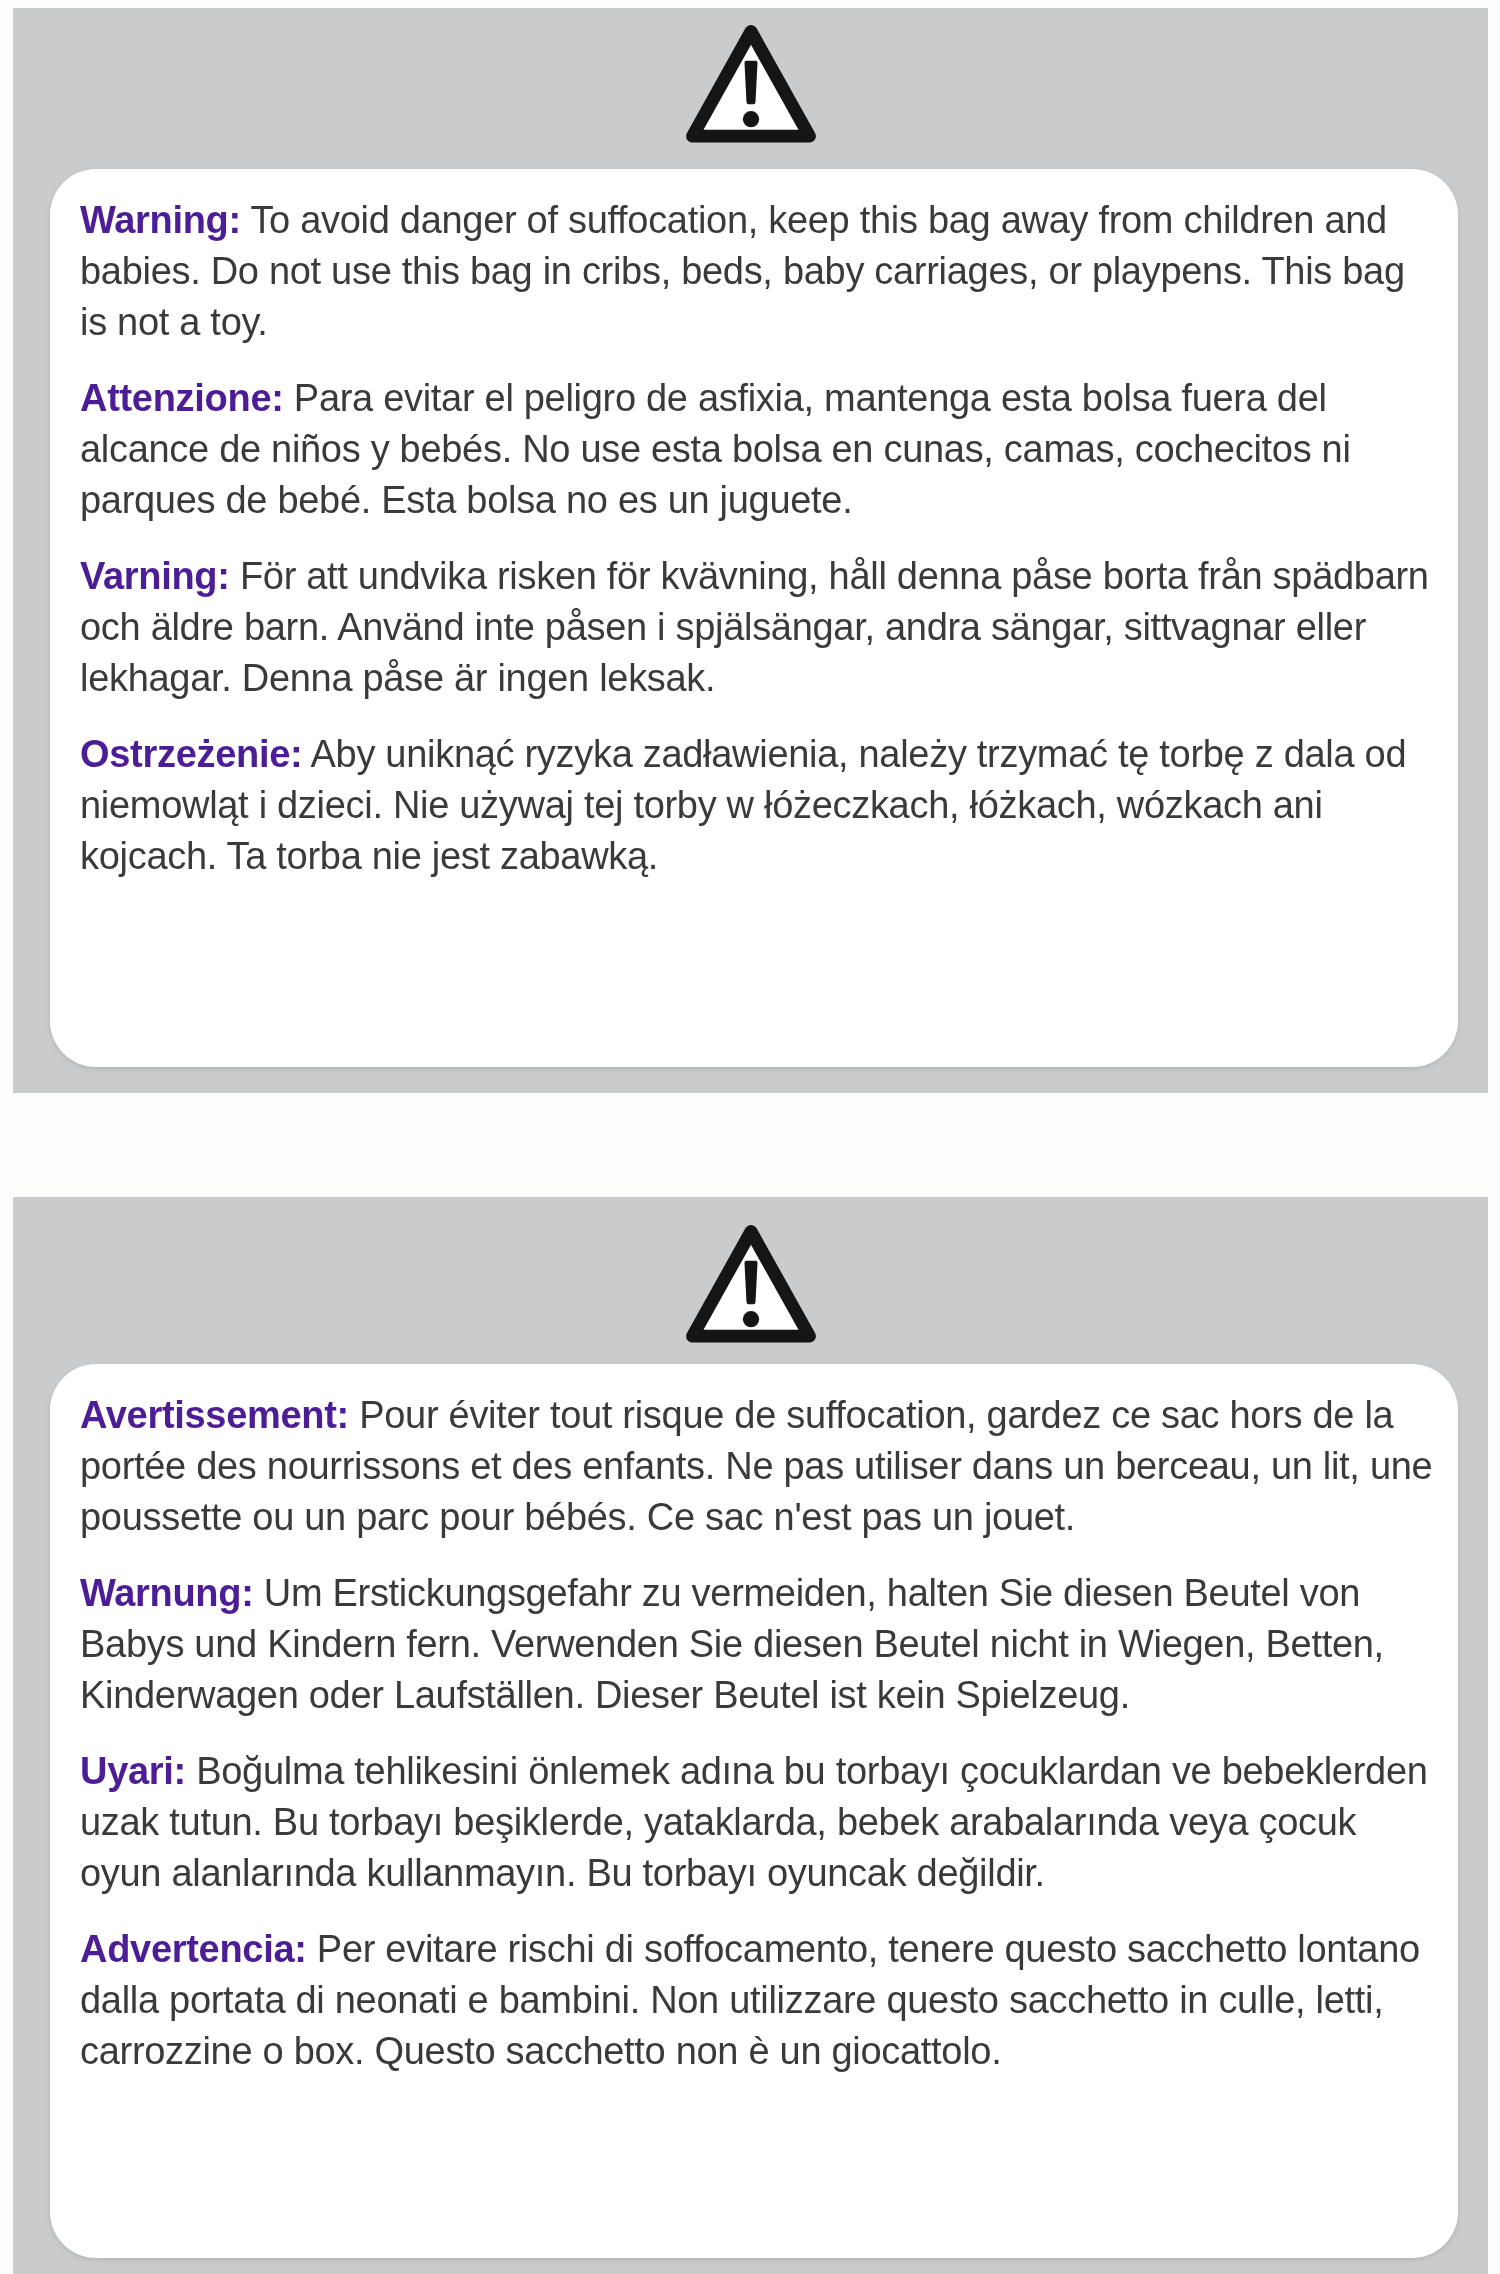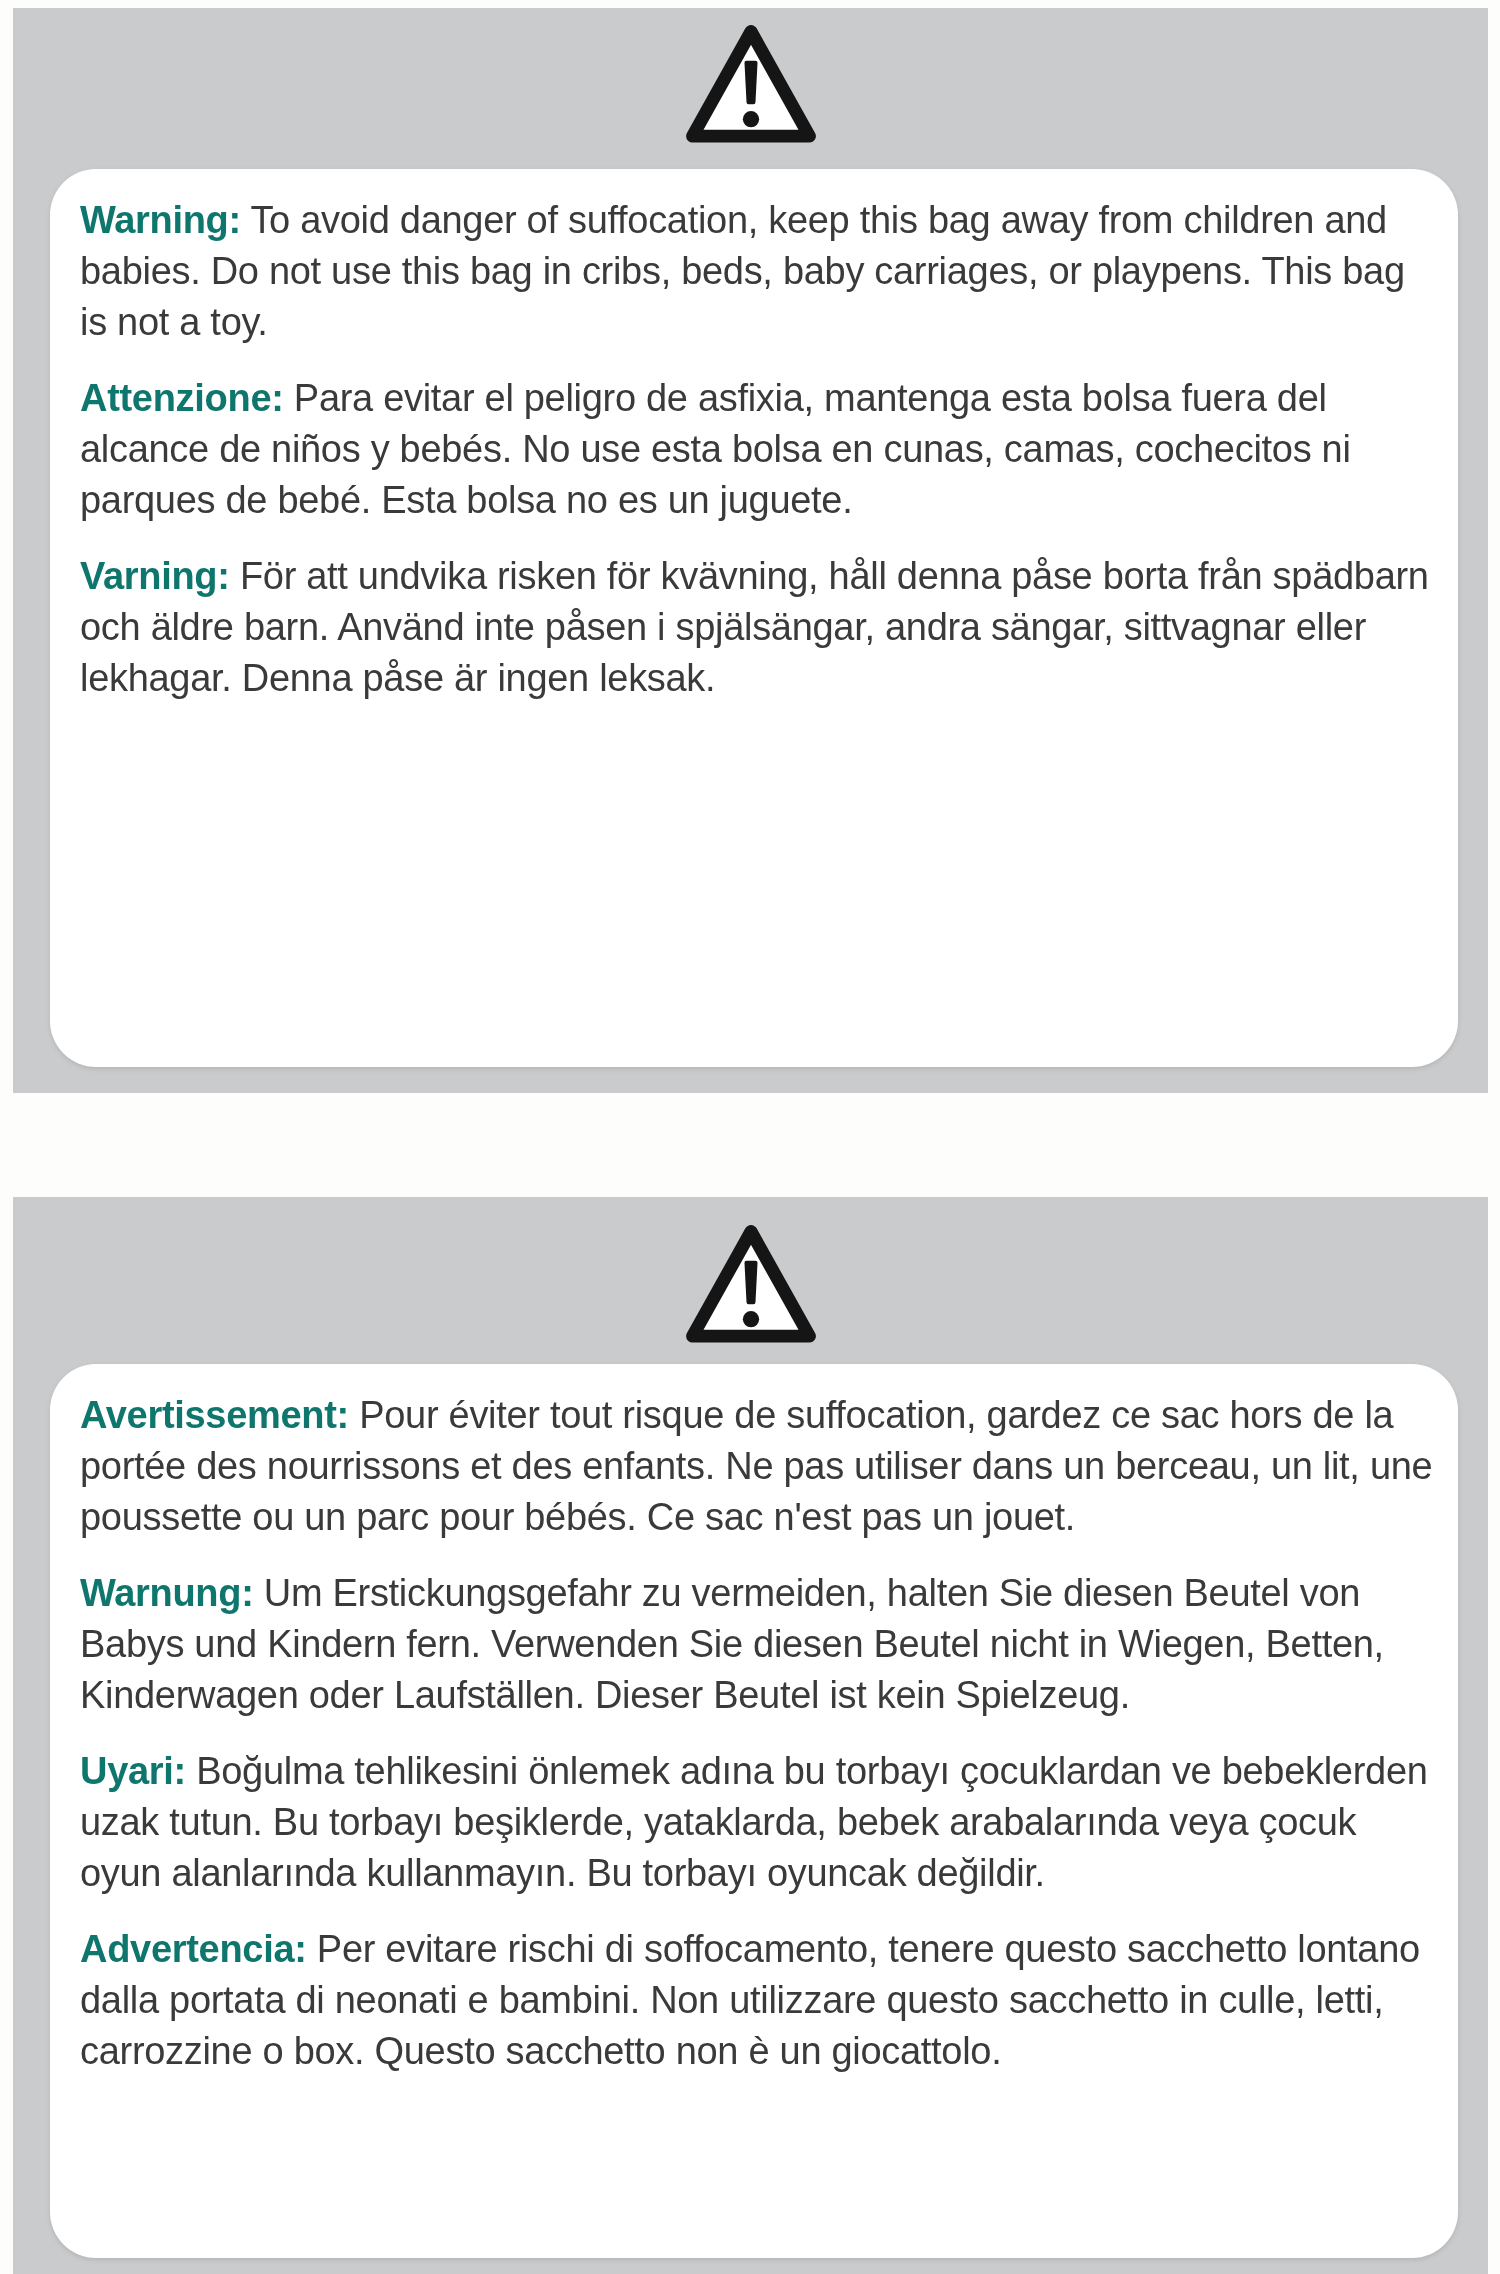--- a/index.html
+++ b/index.html
@@ -45,40 +45,41 @@
 
   .para {
     margin: 0 0 25px 0;
     font-size: 38px;
     line-height: 51px;
     color: #3a3a3a;
     letter-spacing: -0.3px;
   }
   .lbl {
     font-weight: 700;
-    color: #0f766e;
+    color: #4c1d95;
   }
 </style>
 </head>
 <body>
 
 <div>
 
   <section class="panel" id="panel-top">
     <div class="icon-row">
       <svg class="tri-svg" width="136" height="125" viewBox="0 0 100 92" aria-hidden="true">
         <polygon points="50,7 93,84 7,84" fill="#ffffff" stroke="#151515" stroke-width="9.5" stroke-linejoin="round"></polygon>
         <path d="M46.7 30 L53.3 30 L51.8 59 L48.2 59 Z" fill="#151515" stroke="#151515" stroke-width="3" stroke-linejoin="round"></path>
         <circle cx="50" cy="71.5" r="6" fill="#151515"></circle>
       </svg>
     </div>
     <div class="card">
         <p class="para"><b class="lbl">Warning:</b> <span>To avoid danger of suffocation, keep this bag away from children and babies. Do not use this bag in cribs, beds, baby carriages, or playpens. This bag is not a toy.</span></p>
         <p class="para"><b class="lbl">Attenzione:</b> <span>Para evitar el peligro de asfixia, mantenga esta bolsa fuera del alcance de niños y bebés. No use esta bolsa en cunas, camas, cochecitos ni parques de bebé. Esta bolsa no es un juguete.</span></p>
         <p class="para"><b class="lbl">Varning:</b> <span>För att undvika risken för kvävning, håll denna påse borta från spädbarn och äldre barn. Använd inte påsen i spjälsängar, andra sängar, sittvagnar eller lekhagar. Denna påse är ingen leksak.</span></p>
+        <p class="para"><b class="lbl">Ostrzeżenie:</b> <span>Aby uniknąć ryzyka zadławienia, należy trzymać tę torbę z dala od niemowląt i dzieci. Nie używaj tej torby w łóżeczkach, łóżkach, wózkach ani kojcach. Ta torba nie jest zabawką.</span></p>
       </div>
   </section>
 
   <section class="panel" id="panel-bottom">
     <div class="icon-row">
       <svg class="tri-svg" width="136" height="125" viewBox="0 0 100 92" aria-hidden="true">
         <polygon points="50,7 93,84 7,84" fill="#ffffff" stroke="#151515" stroke-width="9.5" stroke-linejoin="round"></polygon>
         <path d="M46.7 30 L53.3 30 L51.8 59 L48.2 59 Z" fill="#151515" stroke="#151515" stroke-width="3" stroke-linejoin="round"></path>
         <circle cx="50" cy="71.5" r="6" fill="#151515"></circle>
       </svg>

